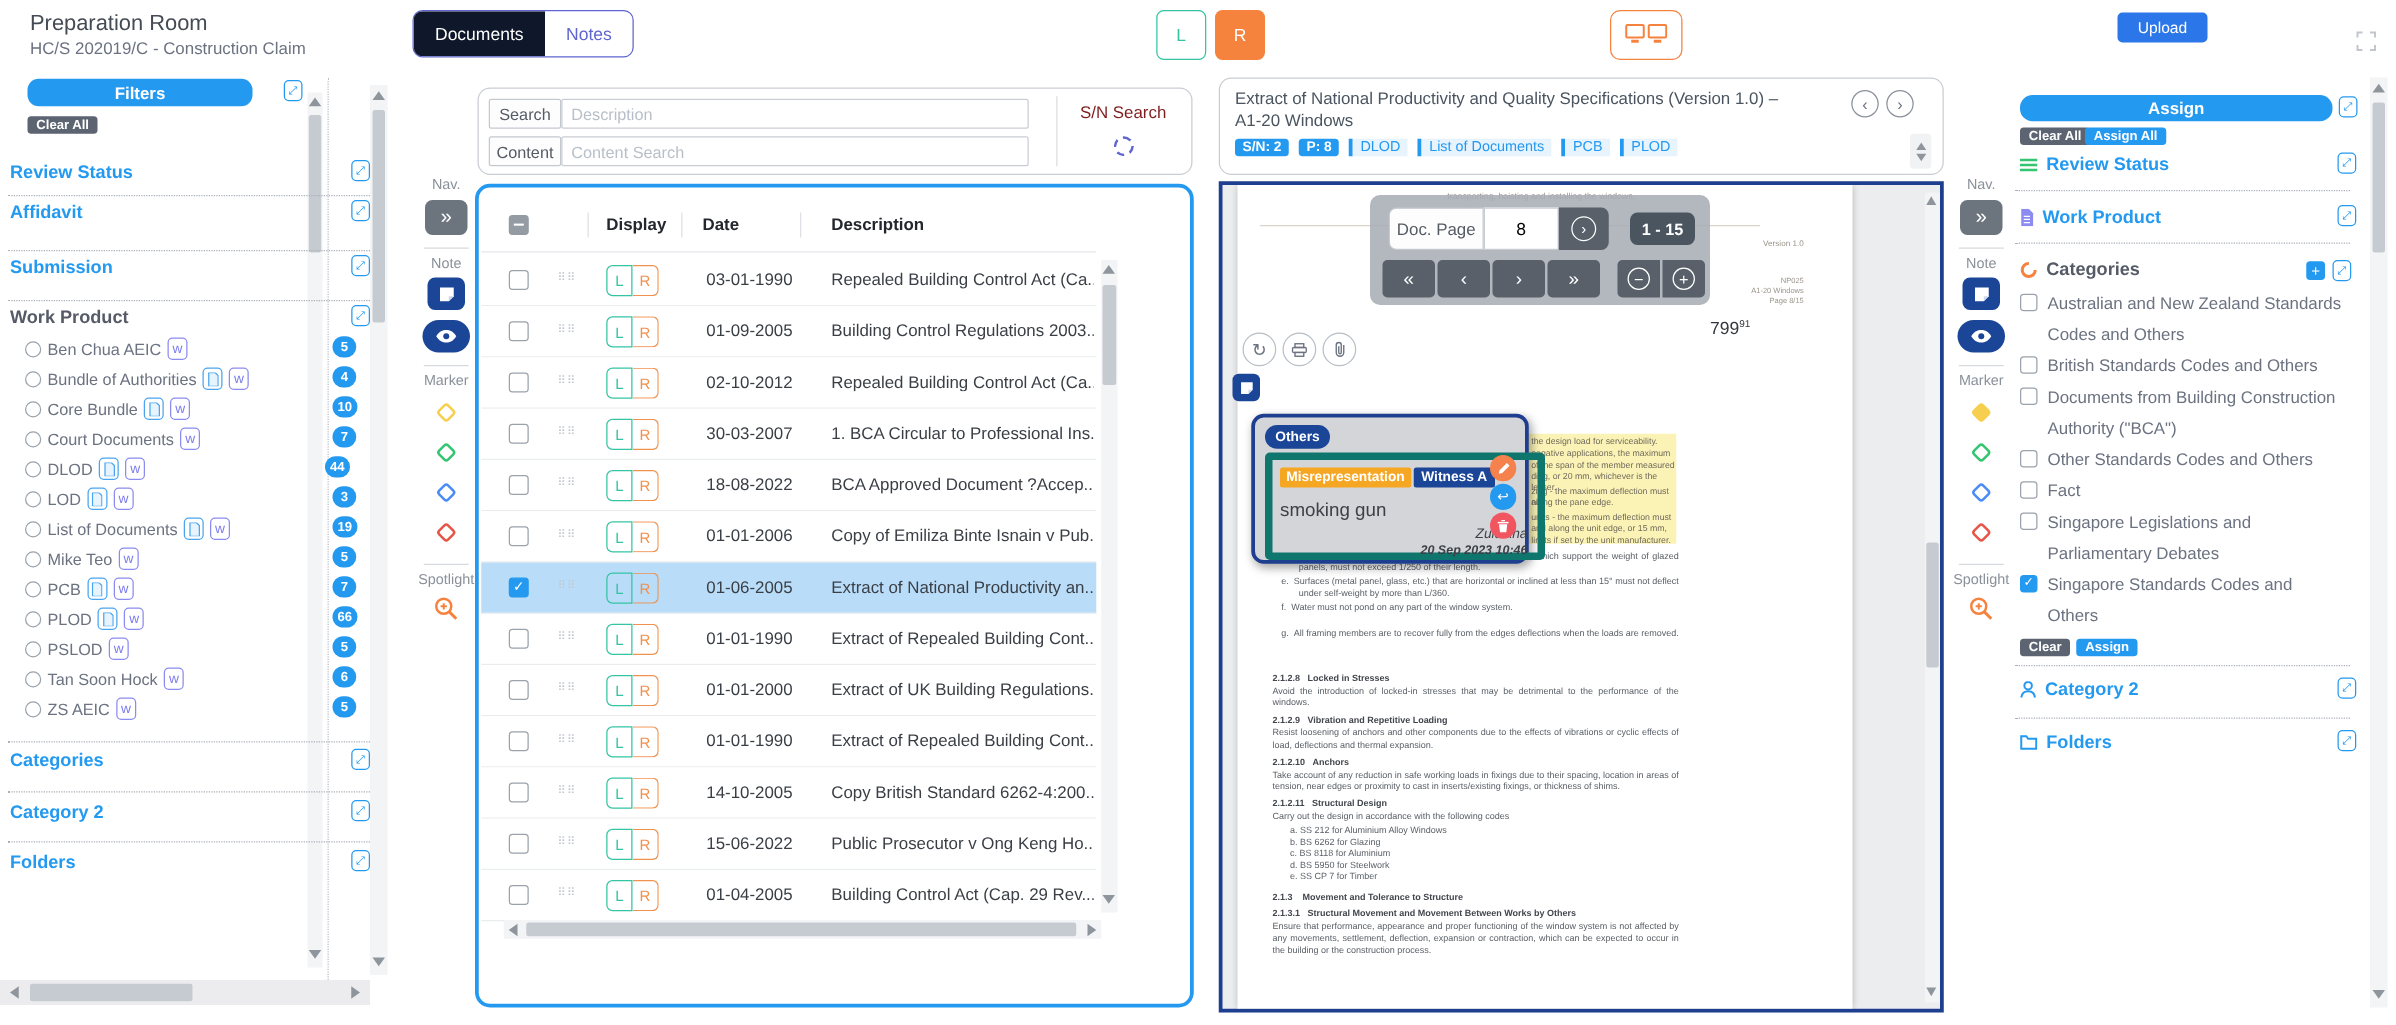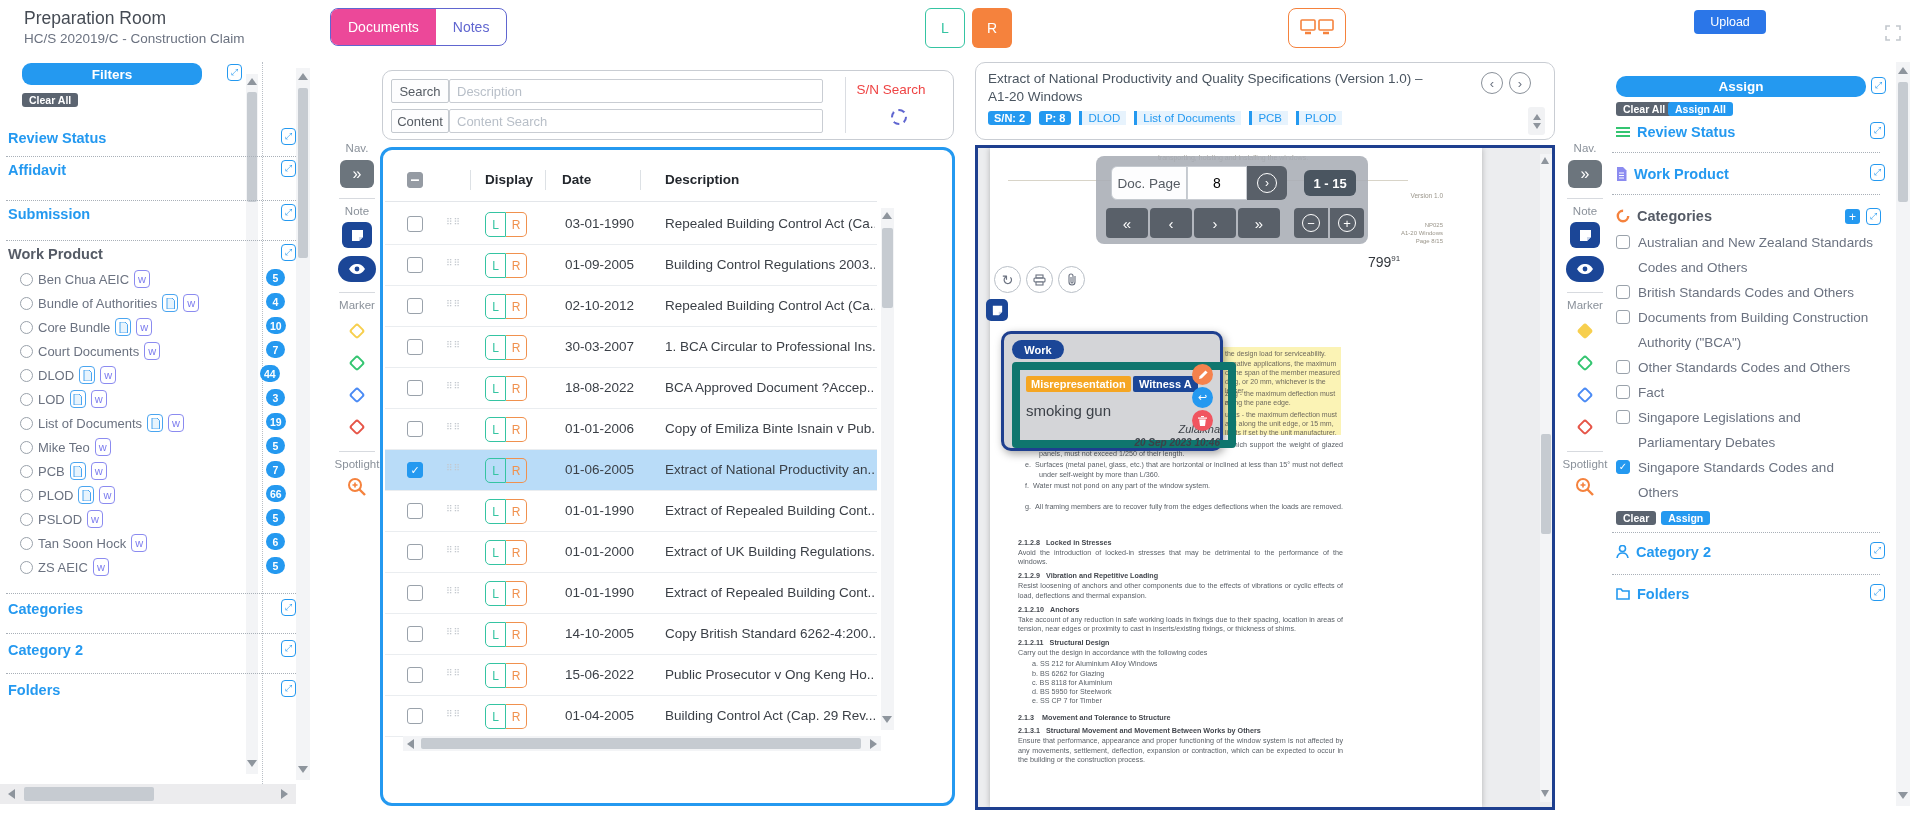--- a/index.html
+++ b/index.html
@@ -69,21 +69,21 @@
 </style>
 </head>
 <body>
 
 <div class="app">
 
   <div class="a" style="left:24px;top:8px;font-size:17.5px;color:#454b54">Preparation Room</div>
   <div class="a" style="left:24px;top:31px;font-size:13.5px;color:#6b7280">HC/S 202019/C - Construction Claim</div>
 
   <div class="a" style="left:330px;top:8px;height:38px;display:flex;border:1.5px solid #6066d0;border-radius:8px;overflow:hidden;background:#fff">
-    <div style="background:#ec4899;color:#fff;font-size:14px;display:flex;align-items:center;padding:0 17px">Documents</div>
+    <div style="background:#0f172a;color:#fff;font-size:14px;display:flex;align-items:center;padding:0 17px">Documents</div>
     <div style="color:#6066d0;font-size:14px;display:flex;align-items:center;padding:0 17px">Notes</div>
   </div>
 
   <div class="a" style="left:925px;top:8px;width:40px;height:40px;border:1.5px solid #35c4a2;border-radius:6px;color:#35c4a2;display:flex;align-items:center;justify-content:center;font-size:14px;background:#fff">L</div>
   <div class="a" style="left:972px;top:8px;width:40px;height:40px;background:#f5823d;border-radius:6px;color:#fff;display:flex;align-items:center;justify-content:center;font-size:14px">R</div>
 
   <div class="a" style="left:1288px;top:8px;width:58px;height:40px;border:1.5px solid #f5823d;border-radius:8px;display:flex;align-items:center;justify-content:center;background:#fff">
     <span>
         <svg width="34" height="18" viewBox="0 0 34 18">
           <g fill="none" stroke="#f5823d" stroke-width="1.6">
@@ -307,21 +307,21 @@
             <path d="M9 6.5v5M6.5 9h5" stroke="#f5823d" stroke-width="1.6"></path>
           </svg></span></div>
   </div>
 
   <div class="a panel-search" style="left:382px;top:70px;width:572px;height:70px">
     <span class="slabel a" style="left:8px;top:8px;width:58px;height:24px">Search</span>
     <input class="sinput a" style="left: 66px; top: 8px; width: 374px; height: 24px;" placeholder="Description">
     <span class="slabel a" style="left:8px;top:38px;width:58px;height:24px">Content</span>
     <input class="sinput a" style="left: 66px; top: 38px; width: 374px; height: 24px;" placeholder="Content Search">
     <div class="a" style="left:462px;top:6px;height:56px;border-left:1px solid #dadde2"></div>
-    <div class="a" style="left:460px;top:11px;width:96px;text-align:center;font-size:13.5px;color:#ef4444">S/N Search</div>
+    <div class="a" style="left:481px;top:11px;width:96px;font-size:13.5px;color:#7f1d1d">S/N Search</div>
     <div class="a" style="left:508px;top:38px;width:16px;height:16px;border:2px dashed #6066d0;border-radius:50%"></div>
   </div>
 
   <div class="a tbl" style="left:380px;top:147px;width:575px;height:659px">
 
     <div class="a" style="left:2px;top:8px;width:492px;height:44px;border-bottom:1.5px solid #e3e6ea">
       <span class="cb ind" style="top:14px">–</span>
       <span class="thead a" style="left:100px;top:14px">Display</span>
       <span class="thead a" style="left:177px;top:14px">Date</span>
       <span class="thead a" style="left:280px;top:14px">Description</span>
@@ -587,22 +587,22 @@
     <div class="a" style="left:8px;top:151px;width:22px;height:22px;background:#1b4697;border-radius:5px;display:flex;align-items:center;justify-content:center">
         <span>
           <svg width="11" height="11" viewBox="0 0 13 13">
             <path d="M1 1h11v7l-4 4H1z" fill="#fff"></path>
             <path d="M8 12V8h4" fill="#cfd8ea"></path>
           </svg>
         </span>
       </div>
 
     <div class="popup a" style="left:23px;top:183px;width:222px;height:120px">
-      <div class="a" style="left:8px;top:6px;width:52px;height:19px;background:#1b4697;border-radius:10px;color:#fff;font-size:11px;font-weight:bold;display:flex;align-items:center;justify-content:center">Work</div>
-      <div class="a" style="left:8px;top:28px;width:224px;height:86px;border:8px solid #0f766e;border-radius:4px">
+      <div class="a" style="left:8px;top:6px;width:52px;height:19px;background:#1b4697;border-radius:10px;color:#fff;font-size:11px;font-weight:bold;display:flex;align-items:center;justify-content:center">Others</div>
+      <div class="a" style="left:8px;top:28px;width:224px;height:86px;border:6px solid #0f766e;border-radius:4px">
         <span class="a" style="left:6px;top:6px;background:#f5a623;color:#fff;font-size:11px;font-weight:bold;padding:2px 5px;border-radius:2px">Misrepresentation</span>
         <span class="a" style="left:113px;top:6px;background:#1b4697;color:#fff;font-size:11px;font-weight:bold;padding:2px 6px;border-radius:2px">Witness A</span>
         <div class="a" style="left:6px;top:32px;font-size:15px;color:#3c4148">smoking gun</div>
         <div class="a" style="right:8px;top:53px;font-style:italic;font-size:11px;color:#3c4148">Zulaikha</div>
         <div class="a" style="right:8px;top:67px;font-style:italic;font-weight:bold;font-size:10px;color:#3c4148">20 Sep 2023 10:46</div>
       </div>
       <div class="act a" style="left:188px;top:30px;background:#f5824d">
           <span>
             <svg width="10" height="10" viewBox="0 0 10 10">
               <path d="M1 9l.7-2.8L7.5.4l2.1 2.1L3.8 8.3z" fill="#fff"></path>

